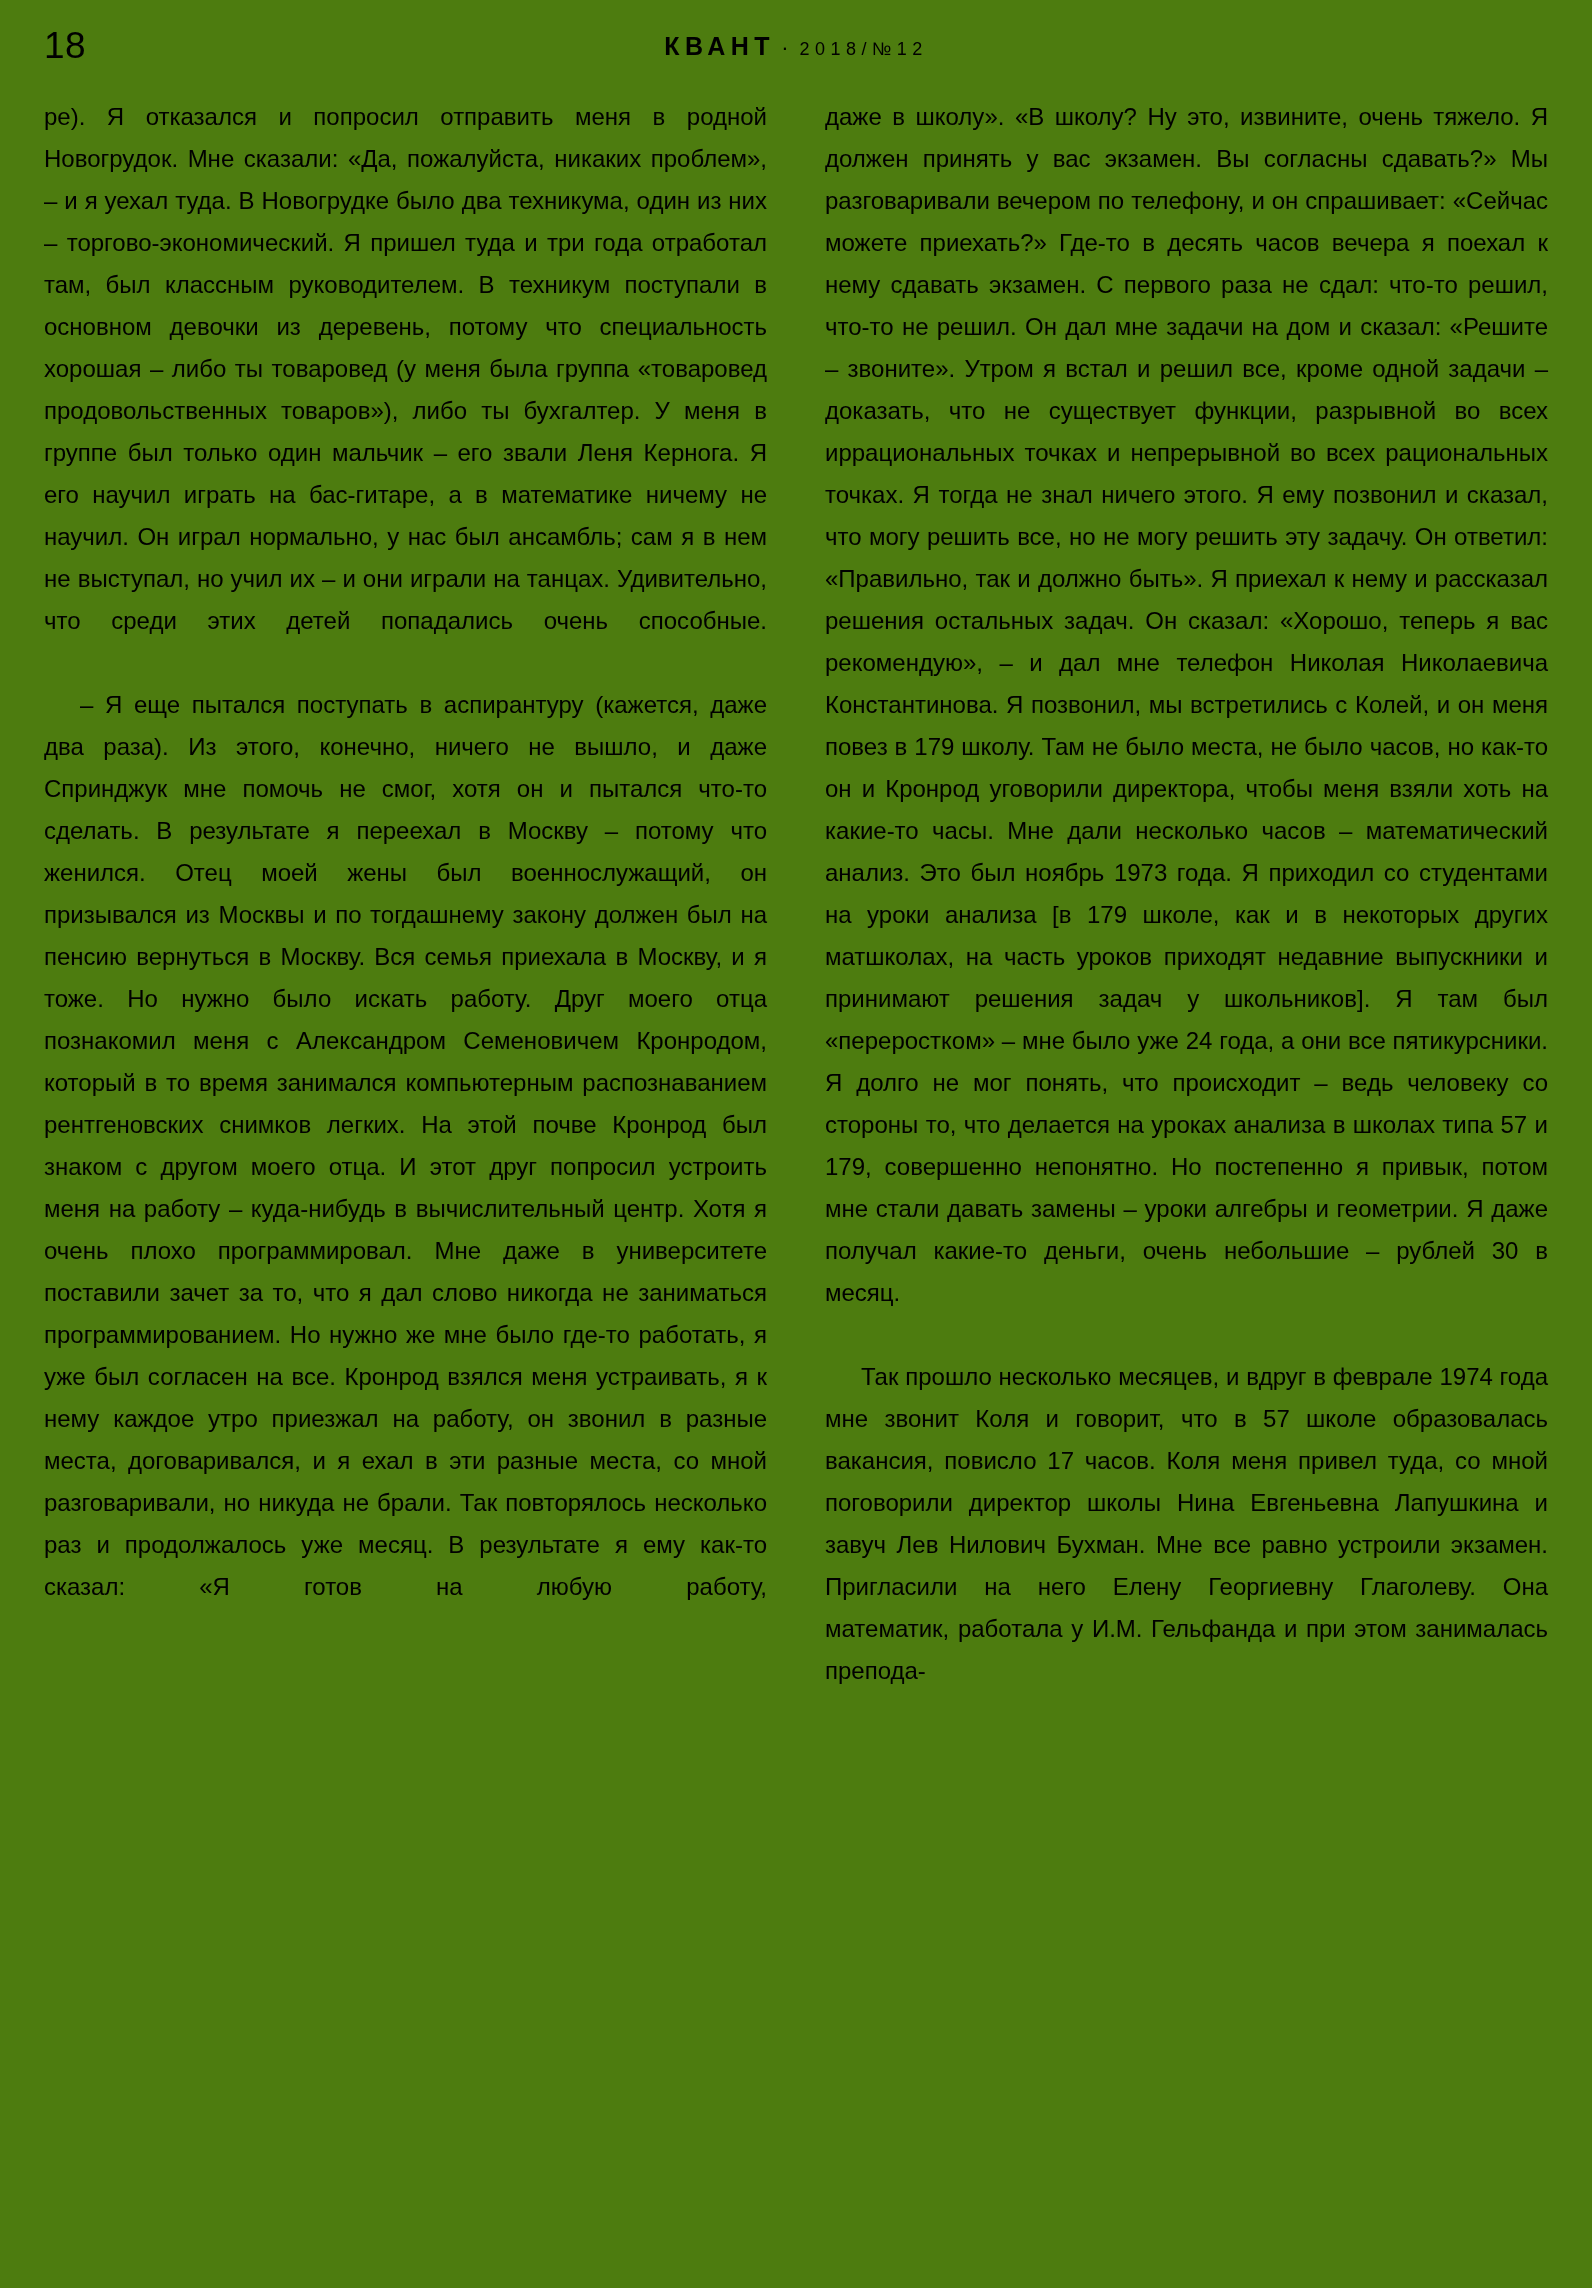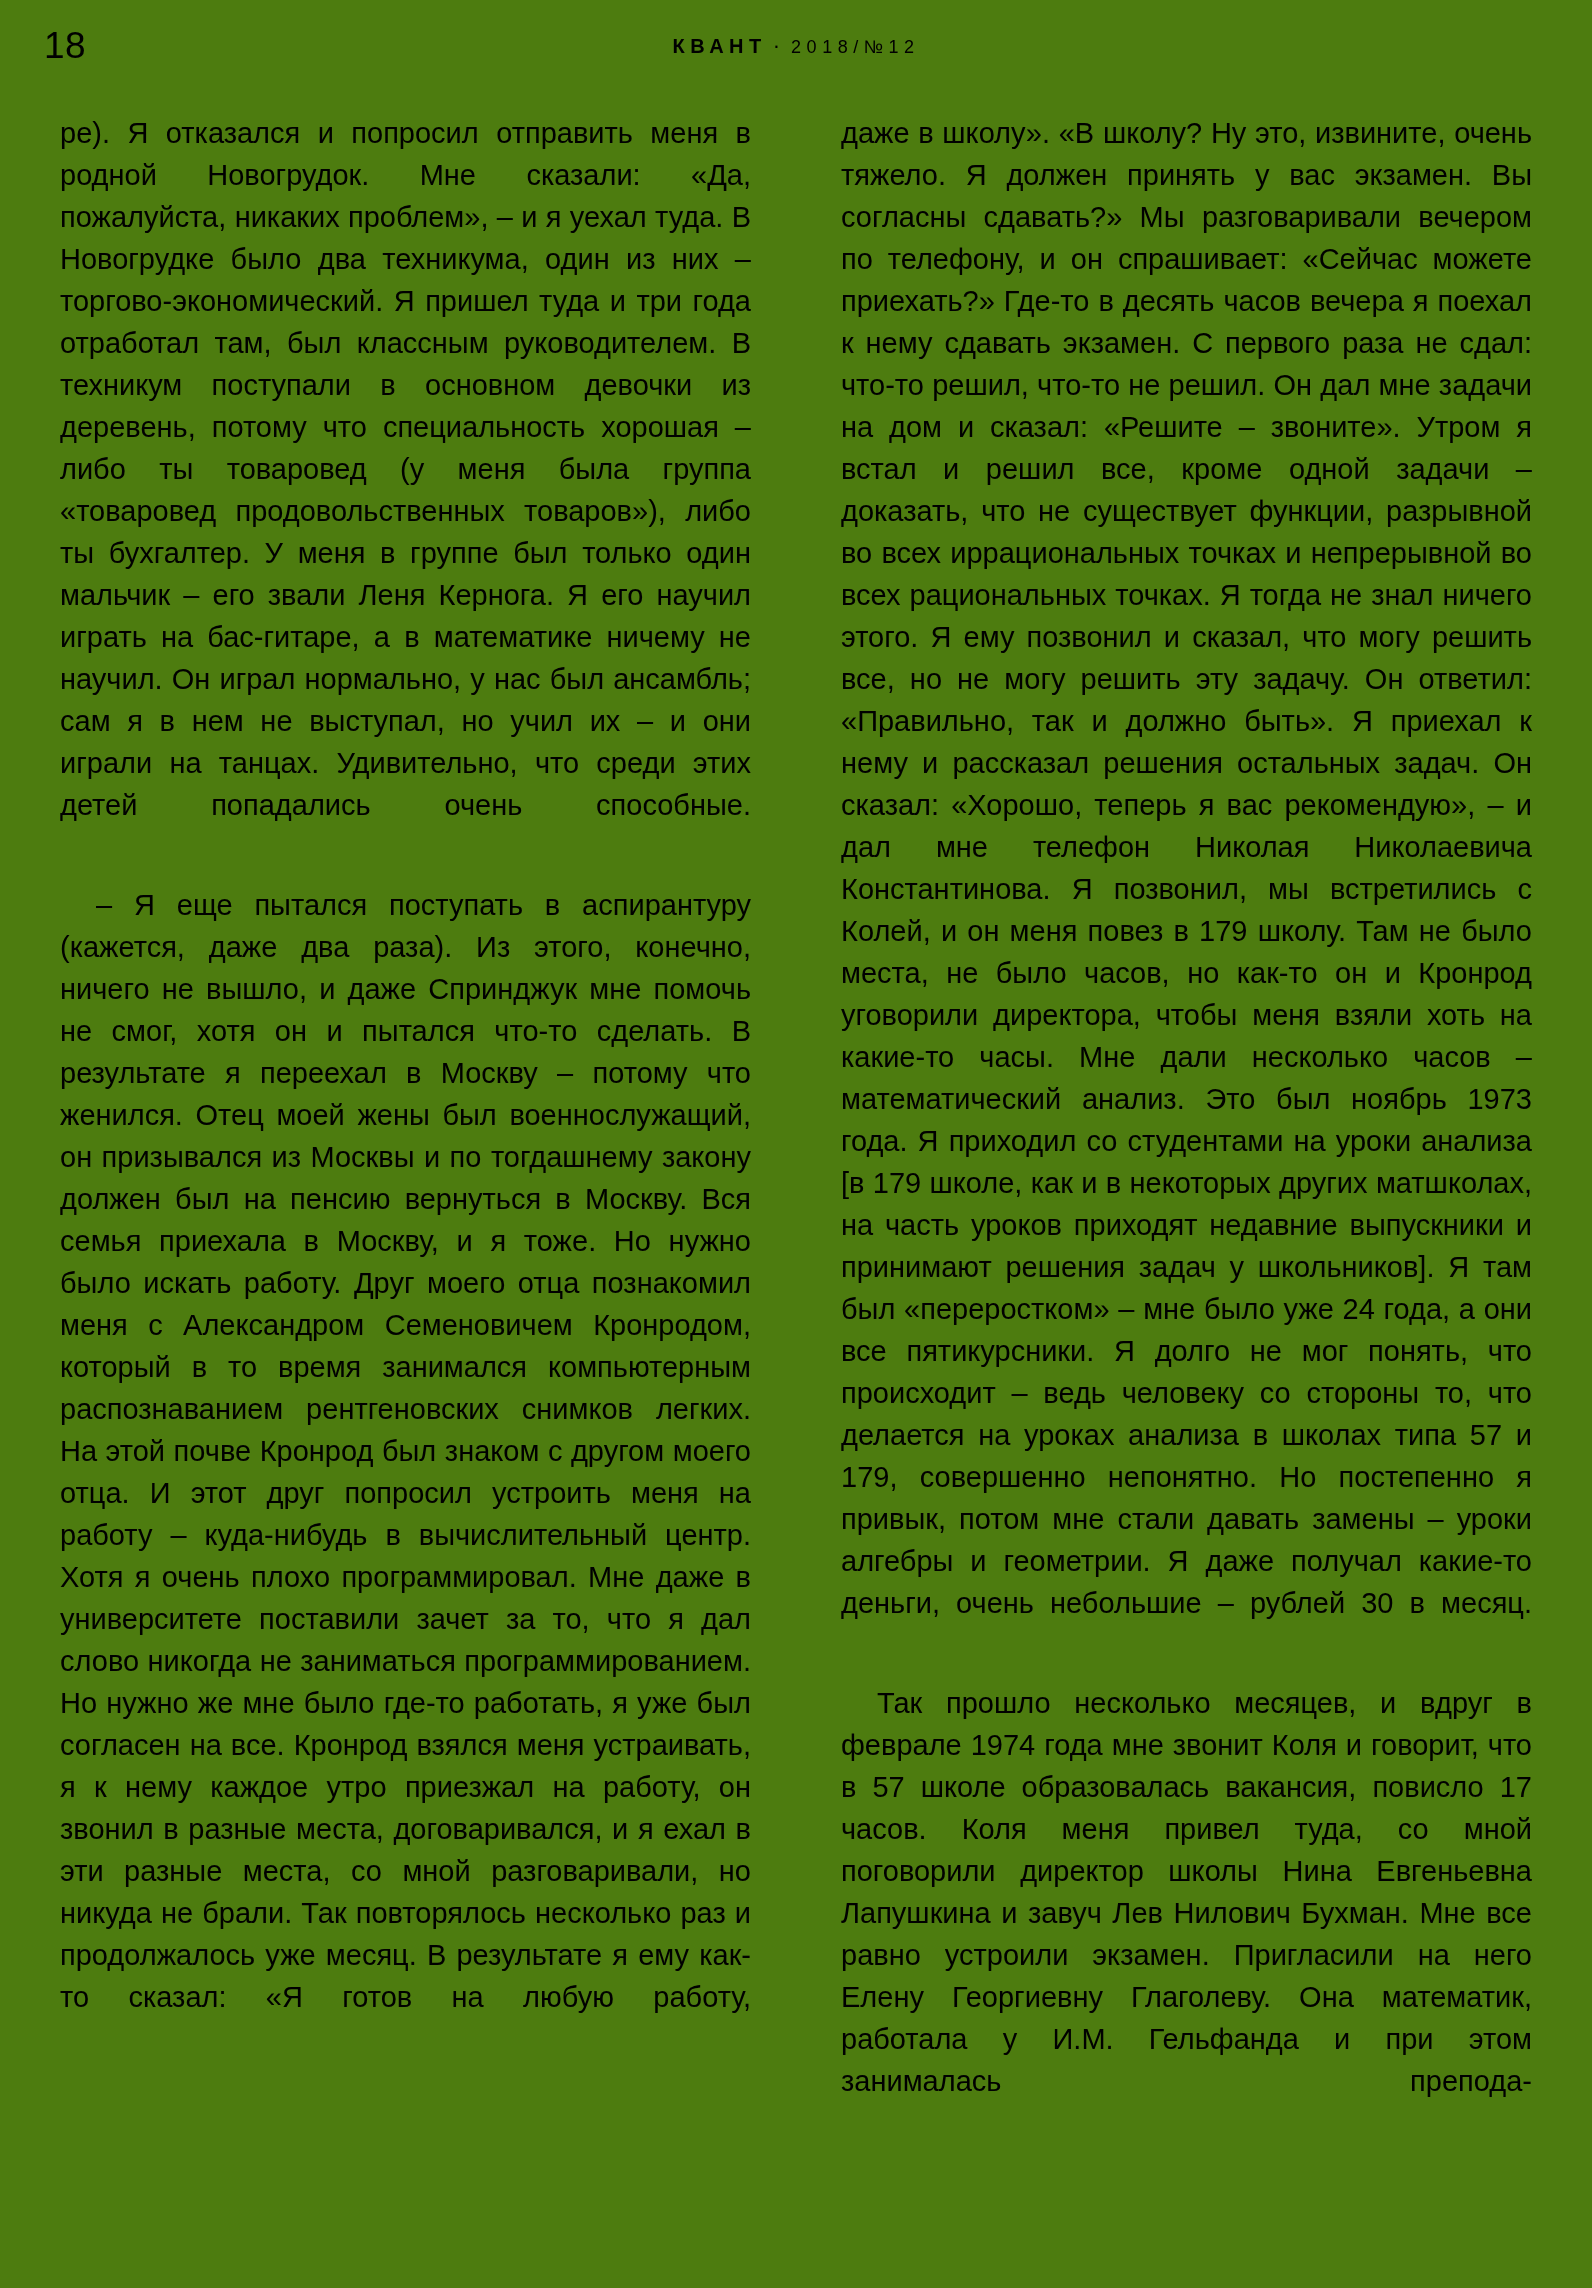--- a/index.html
+++ b/index.html
@@ -38,21 +38,21 @@
   .head-center {
     position: absolute;
     left: 0;
     right: 0;
     top: 0;
     text-align: center;
     line-height: 48px;
     white-space: nowrap;
   }
   .head-title {
-    font-size: 20px;
+    font-size: 25px;
     font-weight: 700;
     letter-spacing: 5.5px;
   }
   .head-sep {
     font-size: 22px;
     font-weight: 400;
     letter-spacing: 5px;
     padding: 0 6px;
   }
   .head-issue {
@@ -70,22 +70,22 @@
     height: 2159px;
     display: flex;
     gap: 58px;
   }
   .column {
     width: 723px;
     flex: 0 0 723px;
   }
 
   p.para {
-    margin: 16px;
-    font-size: 29px;
+    margin: 0;
+    font-size: 24px;
     line-height: 42px;
     text-align: justify;
     text-justify: inter-word;
     text-indent: 0;
     hyphens: manual;
     -webkit-hyphens: manual;
     word-spacing: 0px;
   }
   p.para.indent {
     text-indent: 36px;

